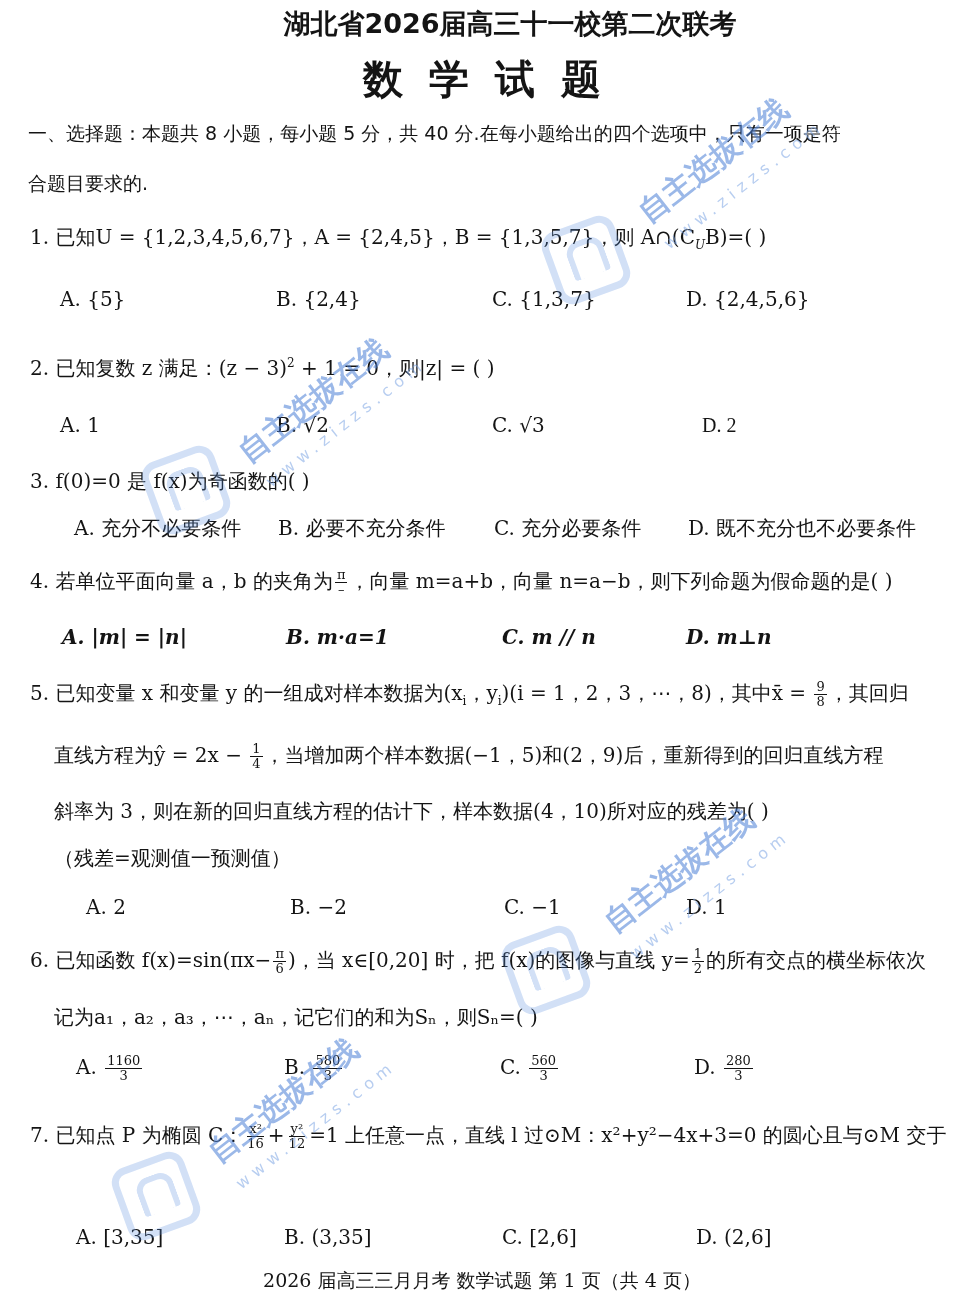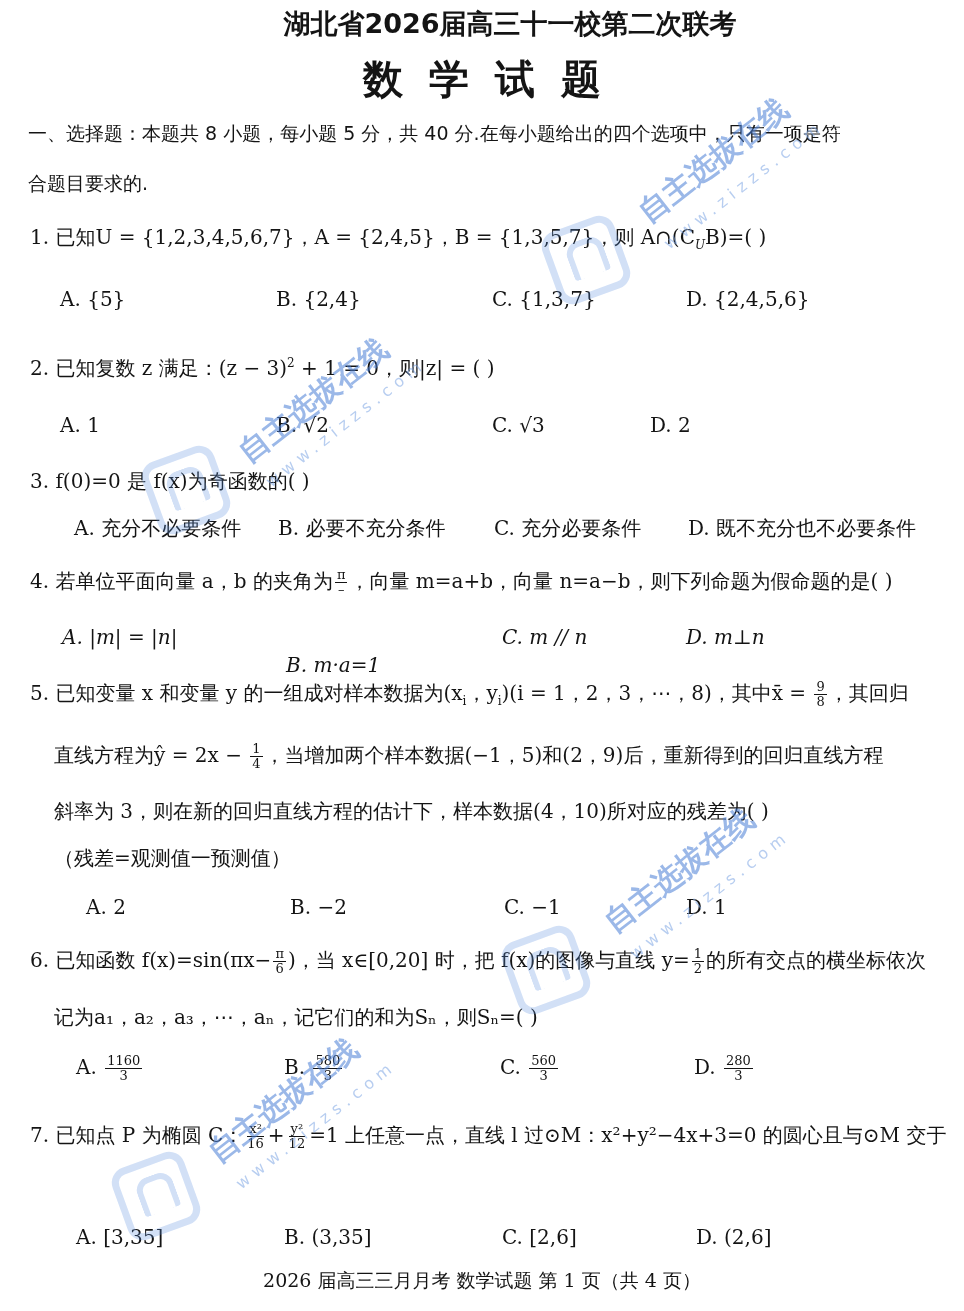--- a/index.html
+++ b/index.html
@@ -20,21 +20,21 @@
     font-weight: bold; font-size: 40px; letter-spacing: 26px; text-indent: 26px;
   }
   .section {
     position: absolute; left: 28px; width: 920px;
     font-family: "DejaVu Sans", "Liberation Sans", sans-serif;
     font-weight: normal; font-size: 19px; line-height: 50px;
   }
   .line { position: absolute; font-size: 20px; white-space: nowrap; line-height: 30px; }
   .opt { position: absolute; font-size: 20px; white-space: nowrap; line-height: 30px; }
   .it { font-style: italic; }
-  .bi { font-style: italic; font-weight: normal; }
+  .bi { font-style: italic; font-weight: bold; }
   .frac { display: inline-flex; flex-direction: column; align-items: center; vertical-align: middle; font-size: 13px; line-height: 14px; margin: 0 2px; }
   .frac .num { border-bottom: 1px solid #141414; padding: 0 2px; }
   .frac .den { padding: 0 2px; }
   .sup { font-size: 12px; vertical-align: super; }
   .sub { font-size: 12px; vertical-align: sub; }
   .ol { text-decoration: overline; }
   .footer {
     position: absolute; top: 1268px; left: 0; width: 964px; text-align: center;
     font-size: 19px; font-weight: normal;
   }
@@ -77,40 +77,40 @@
   <div class="opt" style="top:284px; left:492px;">C.  {1,3,7}</div>
   <div class="opt" style="top:284px; left:686px;">D.  {2,4,5,6}</div>
 
   <div class="line" style="top:348px; left:30px;">
     <span>2.</span>
     <span>已知复数 z 满足：(z − 3)</span><span class="sup">2</span><span> + 1 = 0，则|z| = (   )</span>
   </div>
   <div class="opt" style="top:410px; left:60px;">A.  1</div>
   <div class="opt" style="top:410px; left:276px;">B.  √2</div>
   <div class="opt" style="top:410px; left:492px;">C.  √3</div>
-  <div class="opt" style="top:410px; left:650px;">D.  2</div>
+  <div class="opt" style="top:410px; left:702px;font-family:Liberation Serif, serif;">D.  2</div>
 
   <div class="line" style="top:466px; left:30px;">
     <span>3.</span>
     <span>f(0)=0 是 f(x)为奇函数的(   )</span>
   </div>
   <div class="opt" style="top:513px; left:74px;">A. 充分不必要条件</div>
   <div class="opt" style="top:513px; left:278px;">B. 必要不充分条件</div>
   <div class="opt" style="top:513px; left:494px;">C. 充分必要条件</div>
   <div class="opt" style="top:513px; left:688px;">D. 既不充分也不必要条件</div>
 
   <div class="line" style="top:566px; left:30px;">
     <span>4.</span>
     <span>若单位平面向量 a，b 的夹角为</span><span class="frac">
         <span class="num">π</span>
         <span class="den">–</span>
       </span><span>，向量 m=a+b，向量 n=a−b，则下列命题为假命题的是(   )</span>
   </div>
   <div class="opt bi" style="top:622px; left:62px;">A.  |m| = |n|</div>
-  <div class="opt bi" style="top:650px; left:286px;text-align:center;">B.  m·a=1</div>
+  <div class="opt bi" style="top:622px; left:286px;text-align:center;">B.  m·a=1</div>
   <div class="opt bi" style="top:622px; left:502px;">C.  m // n</div>
   <div class="opt bi" style="top:622px; left:686px;">D.  m⊥n</div>
 
   <div class="line" style="top:678px; left:30px;">
     <span>5.</span>
     <span>已知变量 x 和变量 y 的一组成对样本数据为(x</span><span class="sub">i</span><span>，y</span><span class="sub">i</span><span>)(i = 1，2，3，⋯，8)，其中x̄ = </span><span class="frac">
         <span class="num">9</span>
         <span class="den">8</span>
       </span><span>，其回归</span>
   </div>

